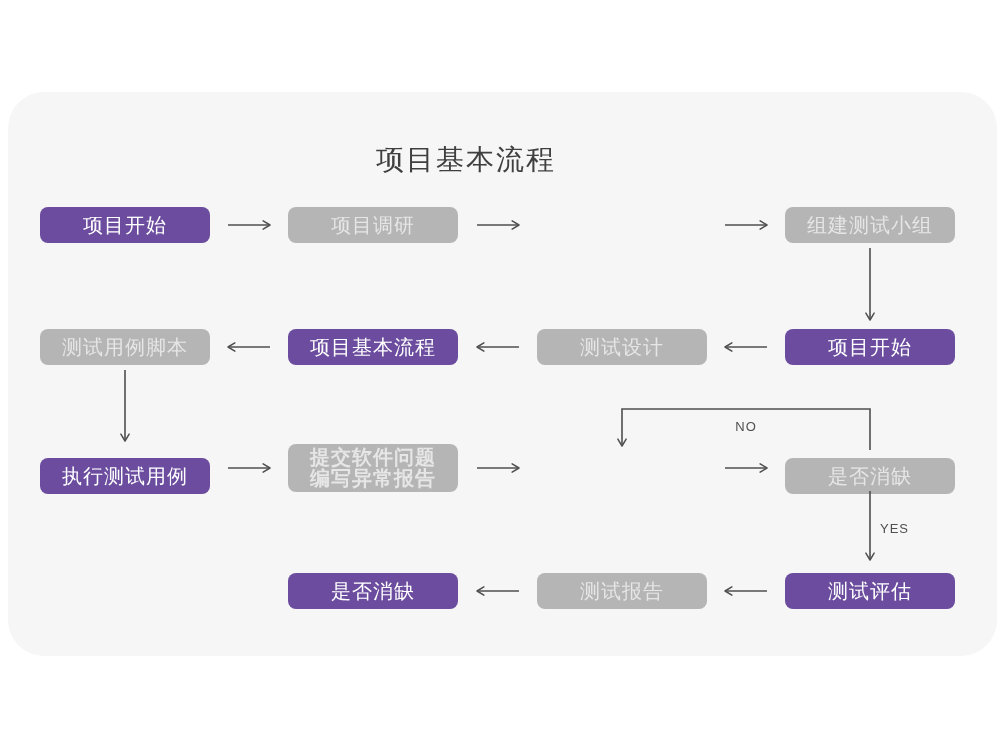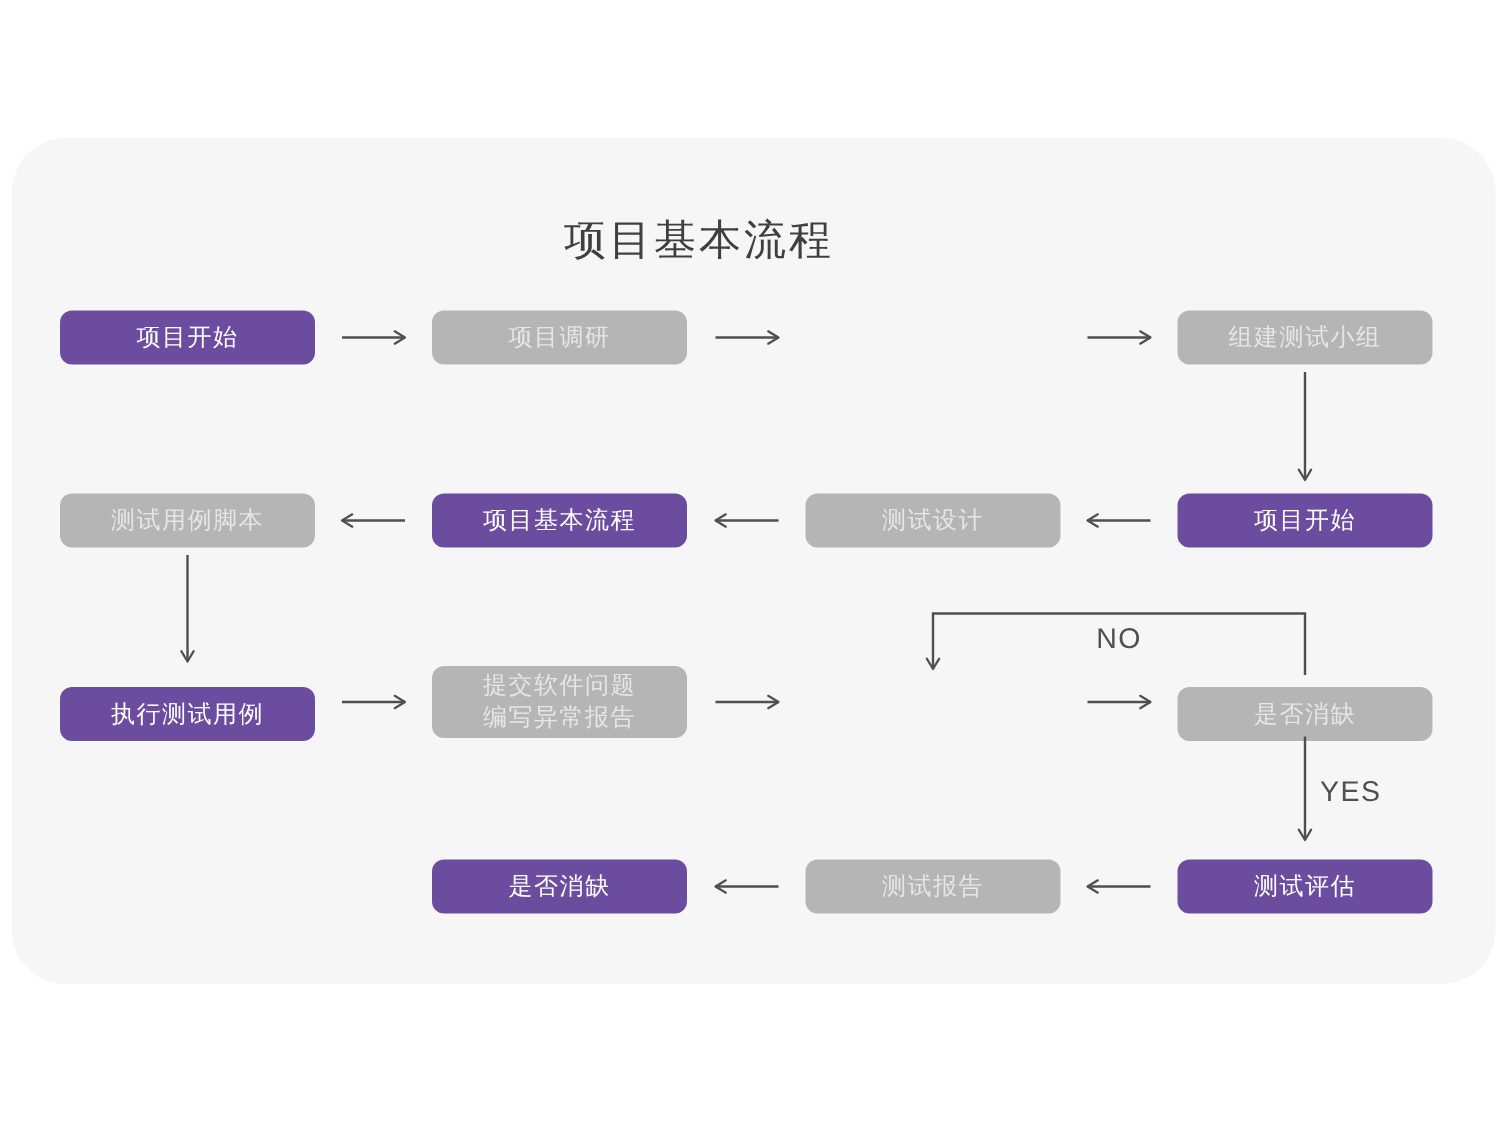--- a/index.html
+++ b/index.html
@@ -26,36 +26,36 @@
   }
   .title{
     position:absolute;left:0;top:141px;width:932px;
     margin:0;text-align:center;
     font-size:28px;font-weight:500;letter-spacing:2px;
     color:var(--title-color);
   }
   .node{
     position:absolute;width:170px;height:36px;border-radius:8px;
     display:flex;align-items:center;justify-content:center;
-    font-size:16px;letter-spacing:1px;line-height:21px;
+    font-size:20px;letter-spacing:1px;line-height:21px;
     text-align:center;white-space:pre-line;
   }
   .node.purple{background:var(--node-purple);color:var(--node-purple-text);}
   .node.gray{background:var(--node-gray);color:var(--node-gray-text);}
-  .node.tall{height:48px;}
+  .node.tall{height:48px;font-weight:bold;}
   
   .r1{top:207px}.r2{top:329px}.r3{top:458px}.r3t{top:444px}.r4{top:573px}
   .c1{left:40px}.c2{left:288px}.c3{left:537px}.c4{left:785px}
   svg.connectors{position:absolute;left:0;top:0;width:1000px;height:750px;pointer-events:none;}
   .connectors line,.connectors polyline{
     stroke:var(--arrow-color);stroke-width:1.6;fill:none;
   }
   .ah-path{stroke:var(--arrow-color);fill:none;stroke-width:1.6;stroke-linecap:round;stroke-linejoin:round;}
   .edge-label{
-    position:absolute;font-size:19px;letter-spacing:1px;
+    position:absolute;font-size:13px;letter-spacing:1px;
     color:var(--arrow-color);line-height:24px;
   }
   .edge-label.no{left:716px;top:415px;width:60px;text-align:center;}
   .edge-label.yes{left:880px;top:517px;}
 </style>
 </head>
 <body>
 
 <div class="stage">
   <div class="card"></div>

